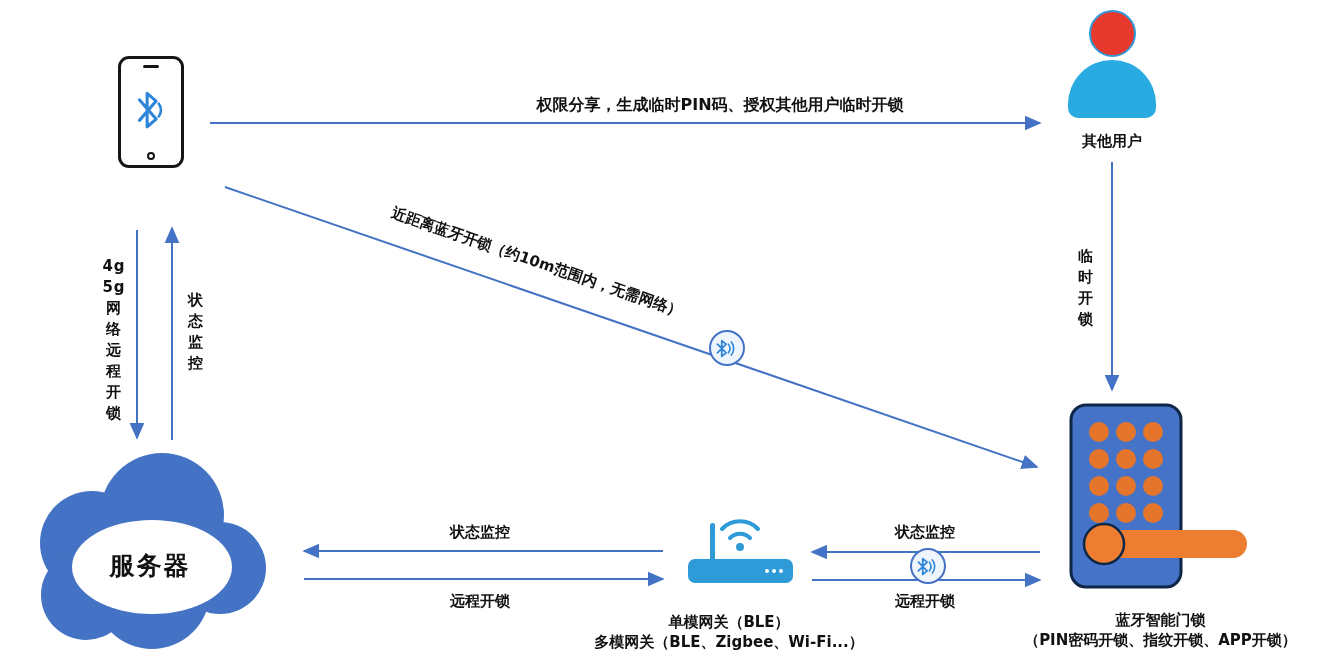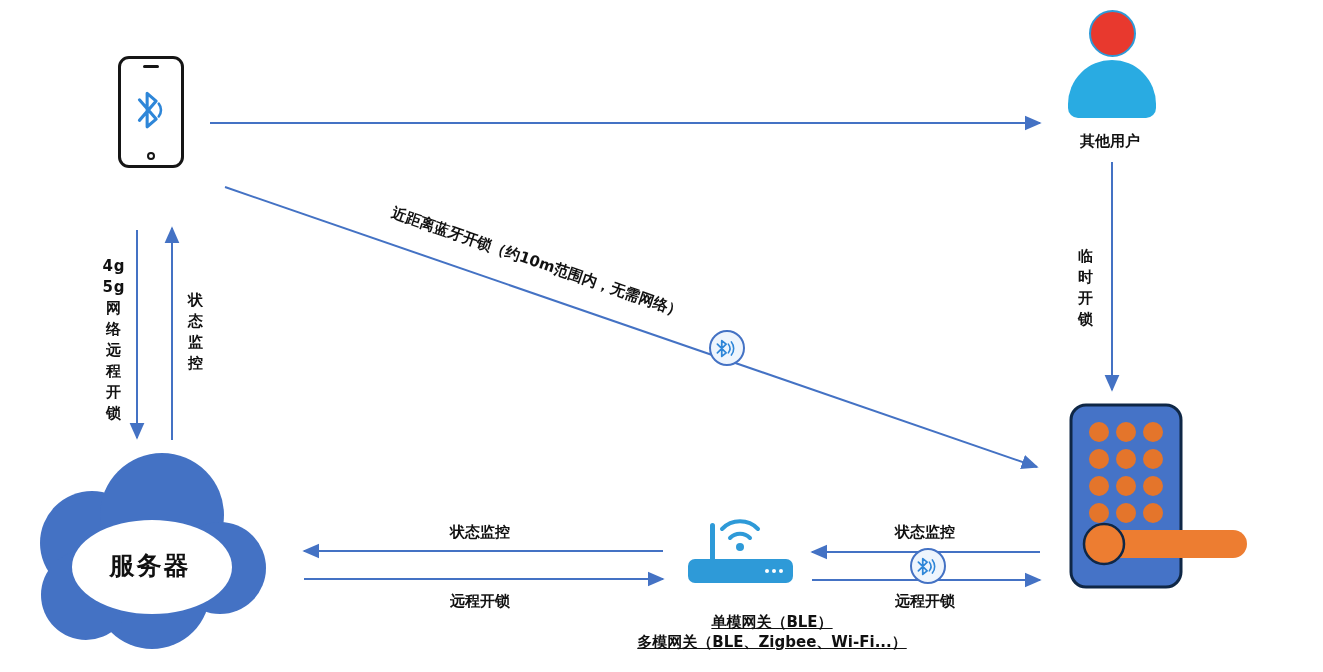--- a/index.html
+++ b/index.html
@@ -74,21 +74,21 @@
     <span class="phone-speaker"></span>
     <svg class="phone-bt" width="36" height="48" viewBox="0 0 28 34">
       <polyline points="5,9 18,24 11,30 11,4 18,10 5,25" fill="none" stroke="#2E86D8" stroke-width="2.4" stroke-linejoin="round" stroke-linecap="round"></polyline>
       <path d="M20,12 a8,8 0 0 1 0,10" fill="none" stroke="#2E86D8" stroke-width="2" stroke-linecap="round"></path>
     </svg>
     <span class="phone-home"></span>
   </div>
 
   <div class="person-head"></div>
   <div class="person-torso"></div>
-  <div class="lbl" style="left:1040px;top:131px;width:100px;text-align:right;">其他用户</div>
+  <div class="lbl" style="left:1062px;top:131px;width:100px;">其他用户</div>
 
   <svg class="icon-svg" style="left:30px;top:443px;" width="240" height="215" viewBox="0 0 240 215">
     <g fill="#4472C4">
       <circle cx="62" cy="100" r="52"></circle>
       <circle cx="132" cy="72" r="62"></circle>
       <circle cx="190" cy="125" r="46"></circle>
       <circle cx="122" cy="148" r="58"></circle>
       <circle cx="56" cy="152" r="45"></circle>
     </g>
     <ellipse cx="122" cy="124" rx="80" ry="47" fill="#ffffff"></ellipse>
@@ -98,21 +98,21 @@
   <svg class="icon-svg" style="left:683px;top:497px;" width="115" height="95" viewBox="0 0 115 95">
     <rect x="27" y="26" width="5" height="40" rx="2.5" fill="#2E9AD8"></rect>
     <circle cx="57" cy="50" r="4" fill="#2E9AD8"></circle>
     <path d="M47,41 a14,14 0 0 1 20,0" fill="none" stroke="#2E9AD8" stroke-width="4" stroke-linecap="round"></path>
     <path d="M39,32 a25,25 0 0 1 36,0" fill="none" stroke="#2E9AD8" stroke-width="4" stroke-linecap="round"></path>
     <rect x="5" y="62" width="105" height="24" rx="7" fill="#2E9AD8"></rect>
     <circle cx="84" cy="74" r="2" fill="#ffffff"></circle>
     <circle cx="91" cy="74" r="2" fill="#ffffff"></circle>
     <circle cx="98" cy="74" r="2" fill="#ffffff"></circle>
   </svg>
-  <div class="lbl" style="left:627px;top:612px;width:290px;text-decoration:underline;">单模网关（BLE）
+  <div class="lbl" style="left:584px;top:612px;width:290px;">单模网关（BLE）
 多模网关（BLE、Zigbee、Wi-Fi...）</div>
 
   <svg class="icon-svg" style="left:1068px;top:402px;" width="185" height="192" viewBox="0 0 185 192">
     <rect x="3" y="3" width="110" height="182" rx="15" fill="#4573C7" stroke="#0F2746" stroke-width="3"></rect>
     <g fill="#E4752B">
       <circle cx="31" cy="30" r="10"></circle>
         <circle cx="58" cy="30" r="10"></circle>
         <circle cx="85" cy="30" r="10"></circle>
       <circle cx="31" cy="57" r="10"></circle>
         <circle cx="58" cy="57" r="10"></circle>
@@ -120,36 +120,39 @@
       <circle cx="31" cy="84" r="10"></circle>
         <circle cx="58" cy="84" r="10"></circle>
         <circle cx="85" cy="84" r="10"></circle>
       <circle cx="31" cy="111" r="10"></circle>
         <circle cx="58" cy="111" r="10"></circle>
         <circle cx="85" cy="111" r="10"></circle>
     </g>
     <rect x="36" y="128" width="143" height="28" rx="14" fill="#ED7D31"></rect>
     <circle cx="36" cy="142" r="20" fill="#ED7D31" stroke="#0F2746" stroke-width="2.5"></circle>
   </svg>
+  <div class="lbl" style="left:1013px;top:610px;width:295px;">蓝牙智能门锁
+（PIN密码开锁、指纹开锁、APP开锁）</div>
 
   <div class="bt-badge" style="left:709px;top:330px;">
     <svg width="28" height="23" viewBox="0 0 32 26">
       <polyline points="5,8 15,18 10,22 10,4 15,8 5,18" fill="none" stroke="#2E86D8" stroke-width="2" stroke-linejoin="round" stroke-linecap="round"></polyline>
       <path d="M17.5,8 a8,8 0 0 1 0,10" fill="none" stroke="#2E86D8" stroke-width="1.8" stroke-linecap="round"></path>
       <path d="M21,5.5 a12,12 0 0 1 0,15" fill="none" stroke="#2E86D8" stroke-width="1.8" stroke-linecap="round"></path>
     </svg>
   </div>
   <div class="bt-badge" style="left:910px;top:548px;">
     <svg width="28" height="23" viewBox="0 0 32 26">
       <polyline points="5,8 15,18 10,22 10,4 15,8 5,18" fill="none" stroke="#2E86D8" stroke-width="2" stroke-linejoin="round" stroke-linecap="round"></polyline>
       <path d="M17.5,8 a8,8 0 0 1 0,10" fill="none" stroke="#2E86D8" stroke-width="1.8" stroke-linecap="round"></path>
       <path d="M21,5.5 a12,12 0 0 1 0,15" fill="none" stroke="#2E86D8" stroke-width="1.8" stroke-linecap="round"></path>
     </svg>
   </div>
 
+  <div class="lbl" style="left:470px;top:94px;width:500px;font-size:16px;">权限分享，生成临时PIN码、授权其他用户临时开锁</div>
 
   <div class="lbl vlbl" style="left:1072px;top:246px;width:28px;">临
 时
 开
 锁</div>
 
   <div class="lbl diag" style="left:367px;top:252px;width:340px;">近距离蓝牙开锁（约10m范围内，无需网络）</div>
 
   <div class="lbl vlbl" style="left:94px;top:256px;width:40px;line-height:21px;">4g
 5g

